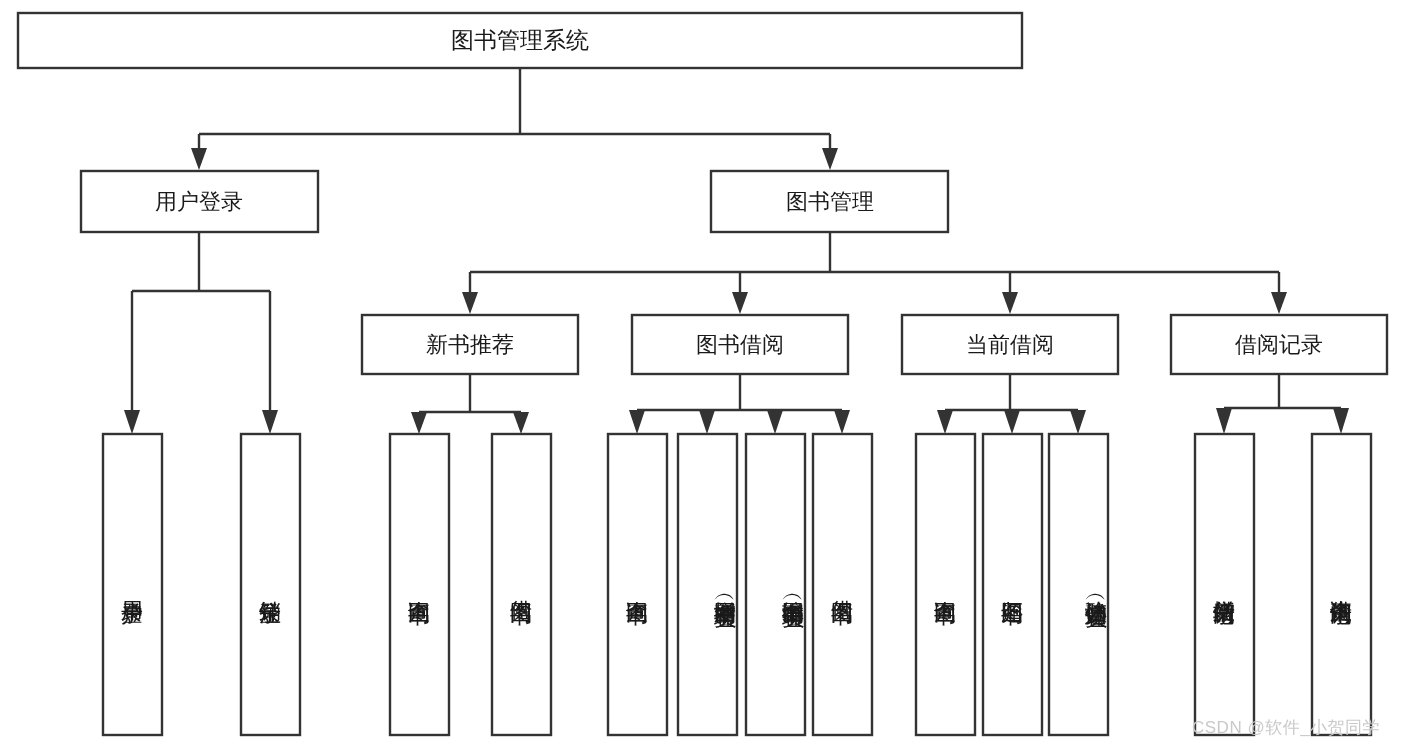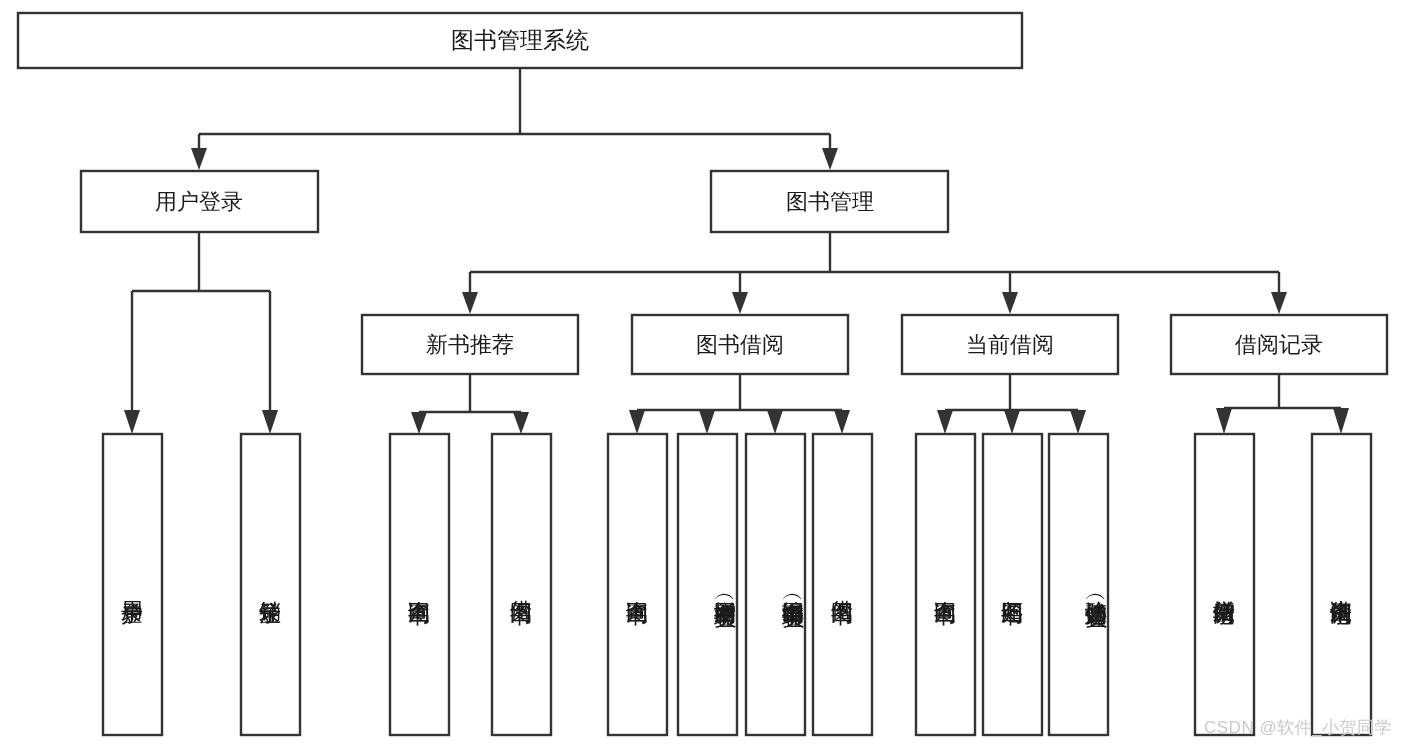--- a/index.html
+++ b/index.html
@@ -70,21 +70,20 @@
   .vlabel.centered {
     align-items: center;
   }
   .watermark {
     position: absolute;
     font-family: "Liberation Sans", "DejaVu Sans", sans-serif;
     font-size: 17px;
     color: #c9c9c9;
     white-space: nowrap;
     letter-spacing: 0.5px;
-    margin-left: 12px;
   }
 </style>
 </head>
 <body>
 
 <div id="diagram-root">
 
   <svg class="diagram-canvas" viewBox="0 0 1405 747">
 
     <g>

